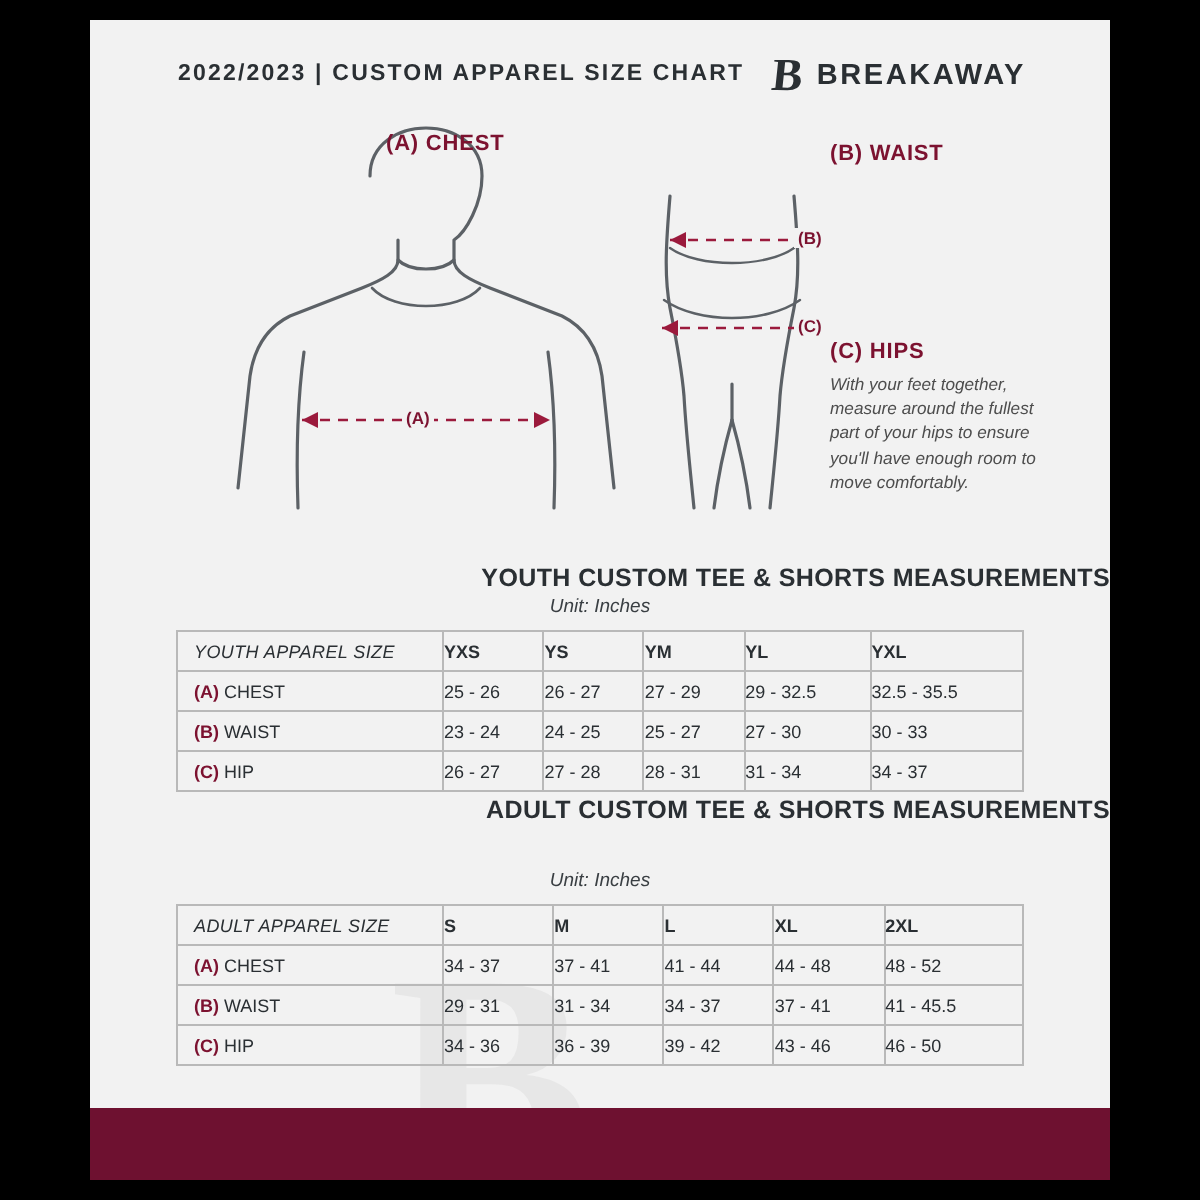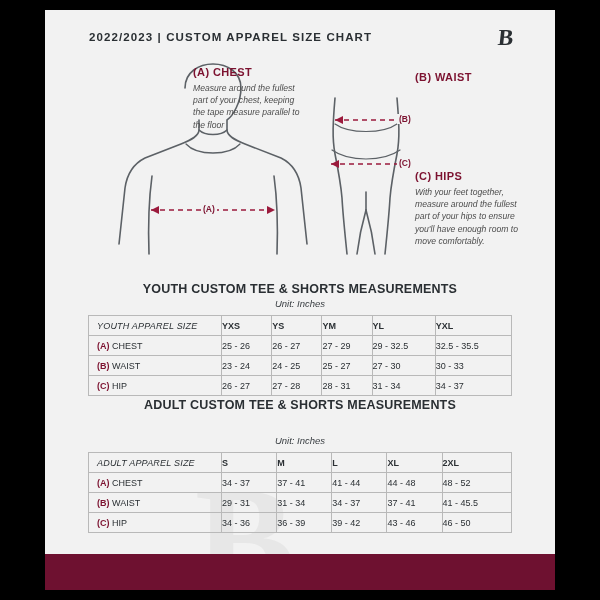--- a/index.html
+++ b/index.html
@@ -116,21 +116,21 @@
     color: #7c1230;
     font-size: 8.5px;
     font-weight: bold;
     padding: 0 2px;
   }
 
   
   .sec-title {
     position: absolute;
     width: 510px;
-    text-align: center;
+    text-align: right;
     font-size: 12.5px;
     font-weight: bold;
     color: #2a2f33;
     letter-spacing: .2px;
   }
   .sec-sub {
     position: absolute;
     width: 510px;
     text-align: center;
     font-size: 9.5px;
@@ -184,20 +184,21 @@
 
 <div id="page">
   <div class="sheet">
 
     <div class="watermark">B</div>
 
     <div class="header">
       <div class="header-title">2022/2023  |  CUSTOM APPAREL SIZE CHART</div>
       <div class="brand">
         <span class="brand-mark">B</span>
+        <span class="brand-name">BREAKAWAY</span>
       </div>
     </div>
 
     <div class="diagram">
 
       <svg width="510" height="215" viewBox="0 0 510 215" style="position:absolute;left:0;top:0;">
         <g fill="none" stroke="#5c6166" stroke-width="1.6" stroke-linecap="round" stroke-linejoin="round">
 
           <path d="M140 30 C140 14, 154 6, 168 6 C182 6, 196 14, 196 30 C196 44, 188 58, 182 62 L182 72 C182 78, 190 82, 200 86
                    L236 100 C248 106, 254 116, 256 130 L262 186"></path>
@@ -242,21 +243,20 @@
         <g stroke="#9b1a3c" stroke-width="1.3" stroke-dasharray="5,4" fill="none">
           <line x1="286" y1="106" x2="364" y2="106"></line>
         </g>
         <g fill="#9b1a3c">
           <polygon points="286,106 294,102 294,110"></polygon>
         </g>
       </svg>
 
       <div class="note note-chest">
         <div class="note-title">(A) CHEST</div>
-        <div class="note-body">Measure around the fullest part of your chest, keeping the tape measure parallel to the floor</div>
       </div>
       <div class="note note-waist">
         <div class="note-title">(B) WAIST</div>
       </div>
       <div class="note note-hips">
         <div class="note-title">(C) HIPS</div>
         <div class="note-body">With your feet together, measure around the fullest part of your hips to ensure you'll have enough room to move comfortably.</div>
       </div>
 
       <span class="tag" style="left:156px; top:146px;">(A)</span>

